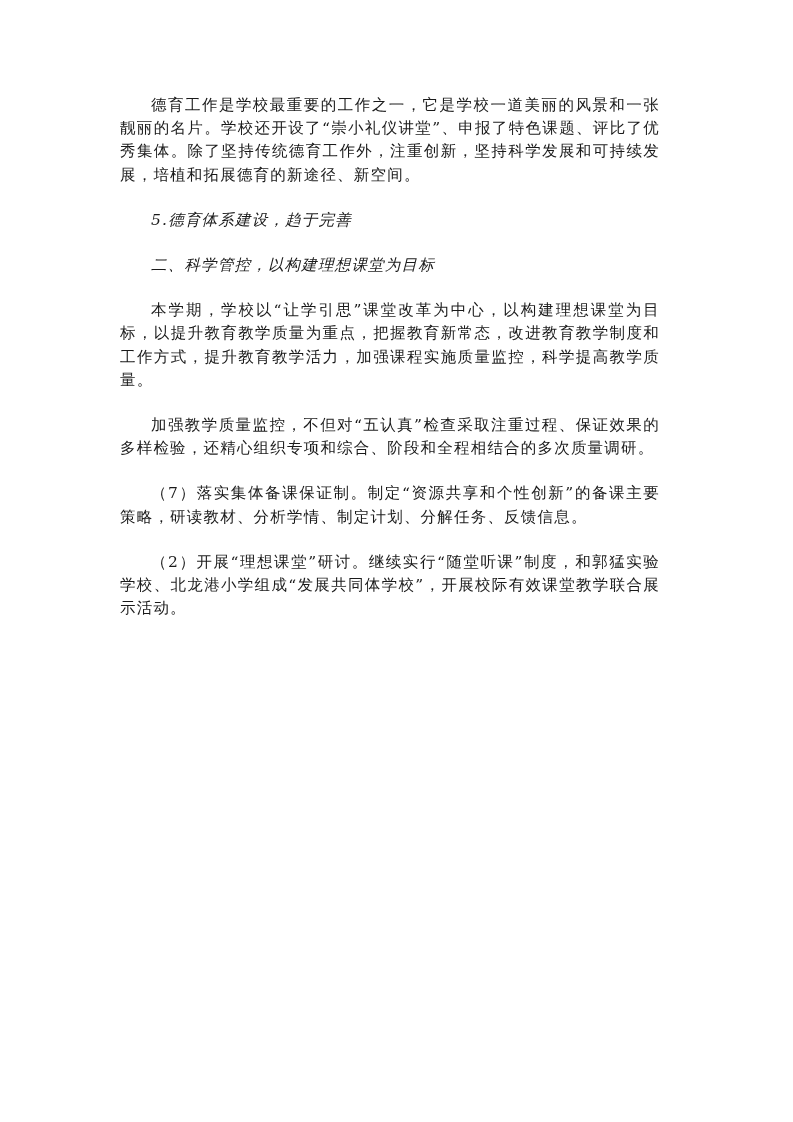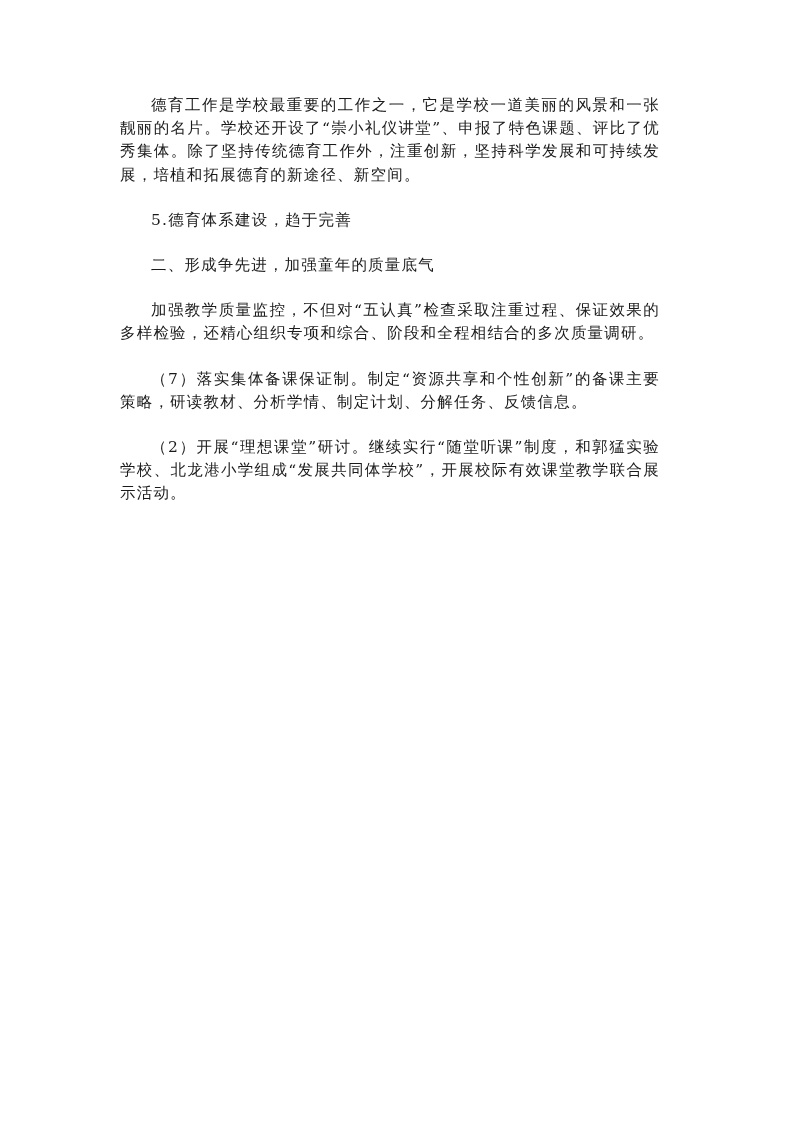--- a/index.html
+++ b/index.html
@@ -16,25 +16,27 @@
     letter-spacing: 1.2px;
   }
   .para {
     margin: 0 16px 22px 0;
     text-indent: 2em;
     text-align: justify;
   }
   .heading {
     margin: 0 0 22px 0;
     text-indent: 2em;
+    font-style: italic;
   }
 </style>
 </head>
 <body>
 
 <div class="page">
   <p class="para">德育工作是学校最重要的工作之一，它是学校一道美丽的风景和一张靓丽的名片。学校还开设了“崇小礼仪讲堂”、申报了特色课题、评比了优秀集体。除了坚持传统德育工作外，注重创新，坚持科学发展和可持续发展，培植和拓展德育的新途径、新空间。</p>
   <p class="heading">5.德育体系建设，趋于完善</p>
-  <p class="heading">二、形成争先进，加强童年的质量底气</p>
+  <p class="heading">二、科学管控，以构建理想课堂为目标</p>
+  <p class="para">本学期，学校以“让学引思”课堂改革为中心，以构建理想课堂为目标，以提升教育教学质量为重点，把握教育新常态，改进教育教学制度和工作方式，提升教育教学活力，加强课程实施质量监控，科学提高教学质量。</p>
   <p class="para">加强教学质量监控，不但对“五认真”检查采取注重过程、保证效果的多样检验，还精心组织专项和综合、阶段和全程相结合的多次质量调研。</p>
   <p class="para">（7）落实集体备课保证制。制定“资源共享和个性创新”的备课主要策略，研读教材、分析学情、制定计划、分解任务、反馈信息。</p>
   <p class="para">（2）开展“理想课堂”研讨。继续实行“随堂听课”制度，和郭猛实验学校、北龙港小学组成“发展共同体学校”，开展校际有效课堂教学联合展示活动。</p>
 </div>
 
 </body></html>

